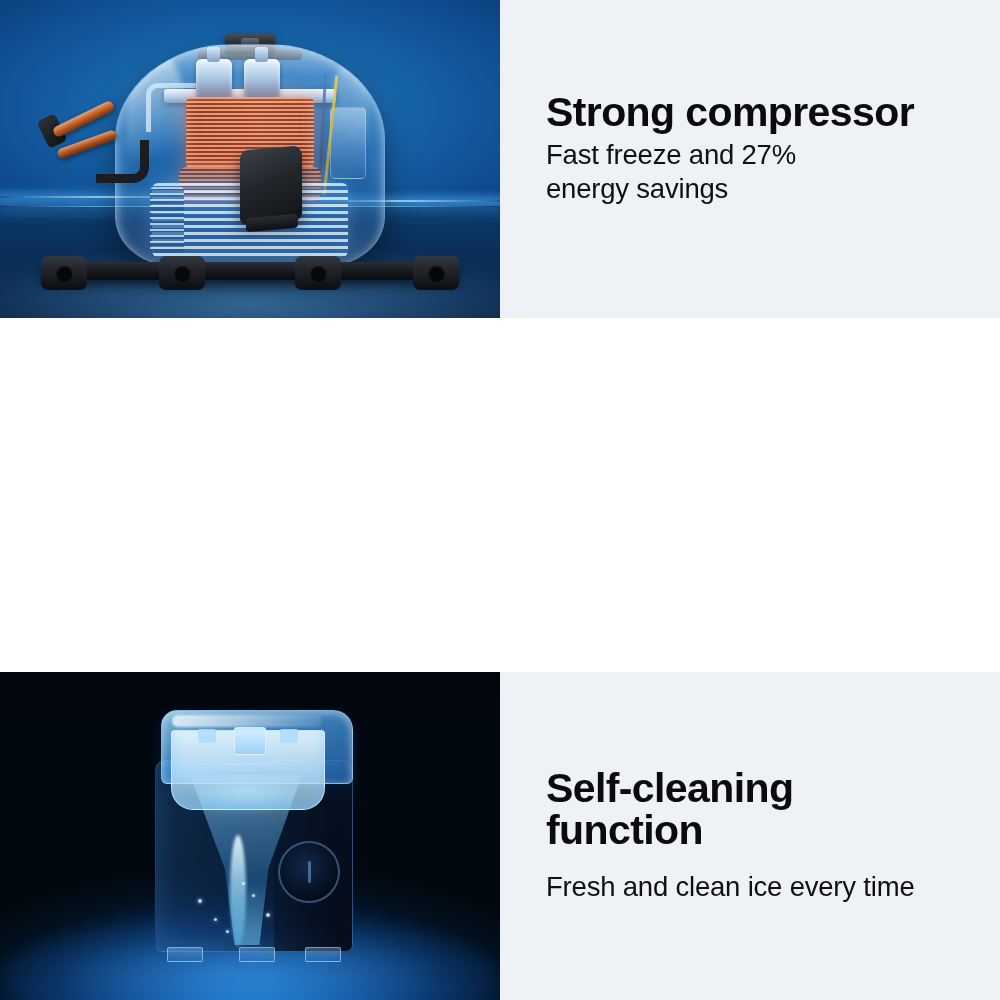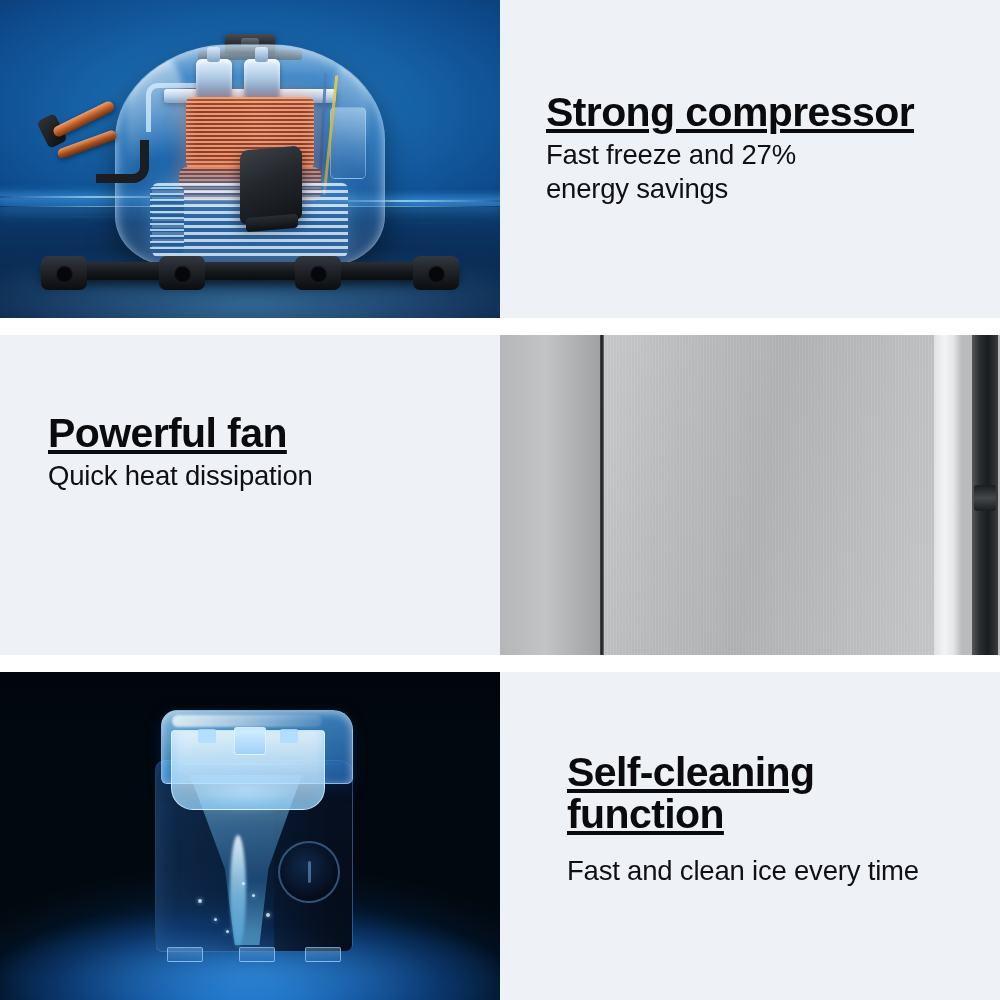--- a/index.html
+++ b/index.html
@@ -21,21 +21,20 @@
   
   .textwrap{position:absolute;left:46px;right:20px;}
   .headline{
     font-weight:bold;
     font-size:41px;
     line-height:1.02;
     color:#0b0b0d;
     letter-spacing:-0.6px;
     margin:0 0 4px 0;
     white-space:pre-line;
-    text-decoration:underline;
   }
   .subline{
     font-size:27.5px;
     line-height:1.26;
     color:#101014;
     letter-spacing:-0.2px;
     margin:0;
     white-space:pre-line;
   }
 
@@ -431,42 +430,20 @@
 
     <div class="panel panel-text">
       <div class="textwrap" style="top:92px;">
         <h2 class="headline">Strong compressor</h2>
         <p class="subline">Fast freeze and 27%
 energy savings</p>
       </div>
     </div>
   </div>
 
-  <div class="row" id="row2">
-
-    <div class="panel panel-text">
-      <div class="textwrap" style="top:78px;left:48px;">
-        <h2 class="headline">Powerful fan</h2>
-        <p class="subline">Quick heat dissipation</p>
-      </div>
-    </div>
-
-    <div class="panel panel-img">
-      <div class="fan-scene">
-        <div class="steel-left"></div>
-        <div class="steel-seam"></div>
-        <div class="steel-main">
-          <div class="steel-brush"></div>
-        </div>
-        <div class="steel-right-edge"></div>
-        <div class="handle"></div>
-      </div>
-
-    </div>
-  </div>
 
   <div class="row" id="row3">
 
     <div class="panel panel-img">
       <div class="ice-scene">
         <div class="ice-topshadow"></div>
         <div class="ice-floorglow"></div>
 
         <div class="maker">
           <div class="maker-shell">
@@ -493,21 +470,21 @@
           </div>
 
           <div class="maker-foot mf1"></div>
           <div class="maker-foot mf2"></div>
           <div class="maker-foot mf3"></div>
         </div>
       </div>
     </div>
 
     <div class="panel panel-text">
-      <div class="textwrap" style="top:80px;margin-left:21px;">
+      <div class="textwrap" style="top:96px;">
         <h2 class="headline">Self-cleaning
 function</h2>
-        <p class="subline" style="margin-top:18px;">Fast and clean ice every time</p>
+        <p class="subline" style="margin-top:18px;">Fresh and clean ice every time</p>
       </div>
     </div>
   </div>
 
 </div>
 
 </body></html>

